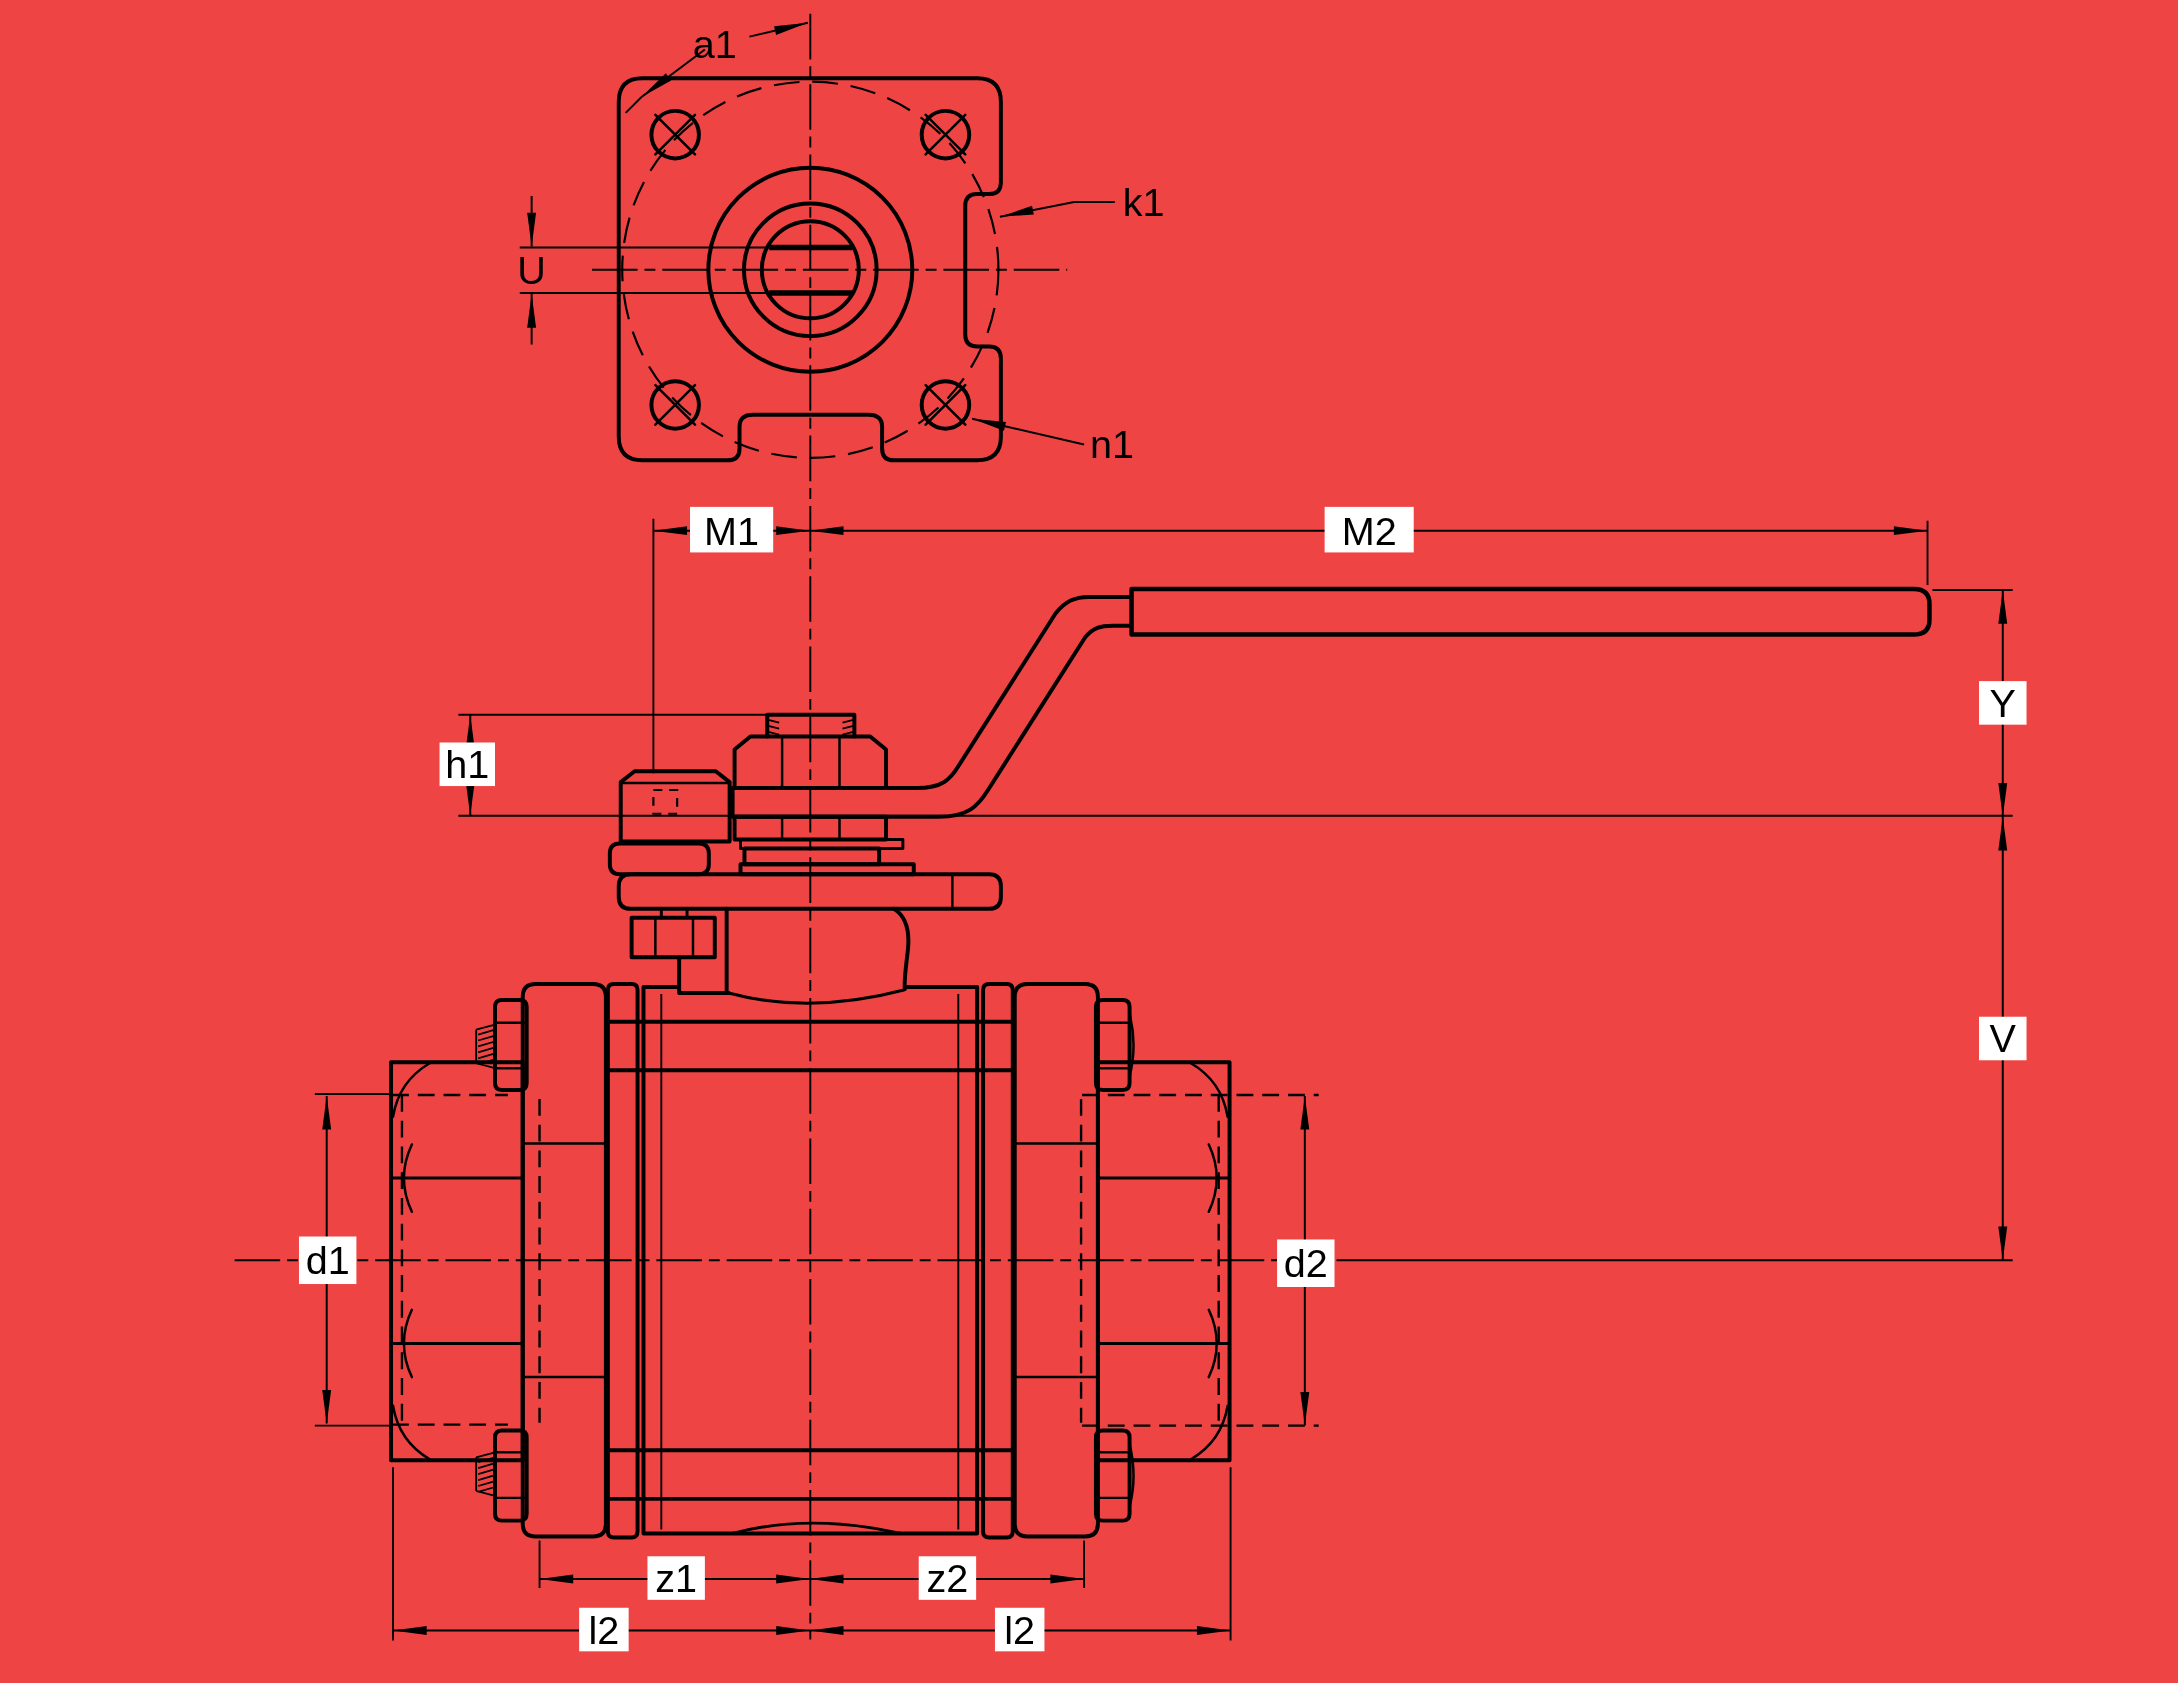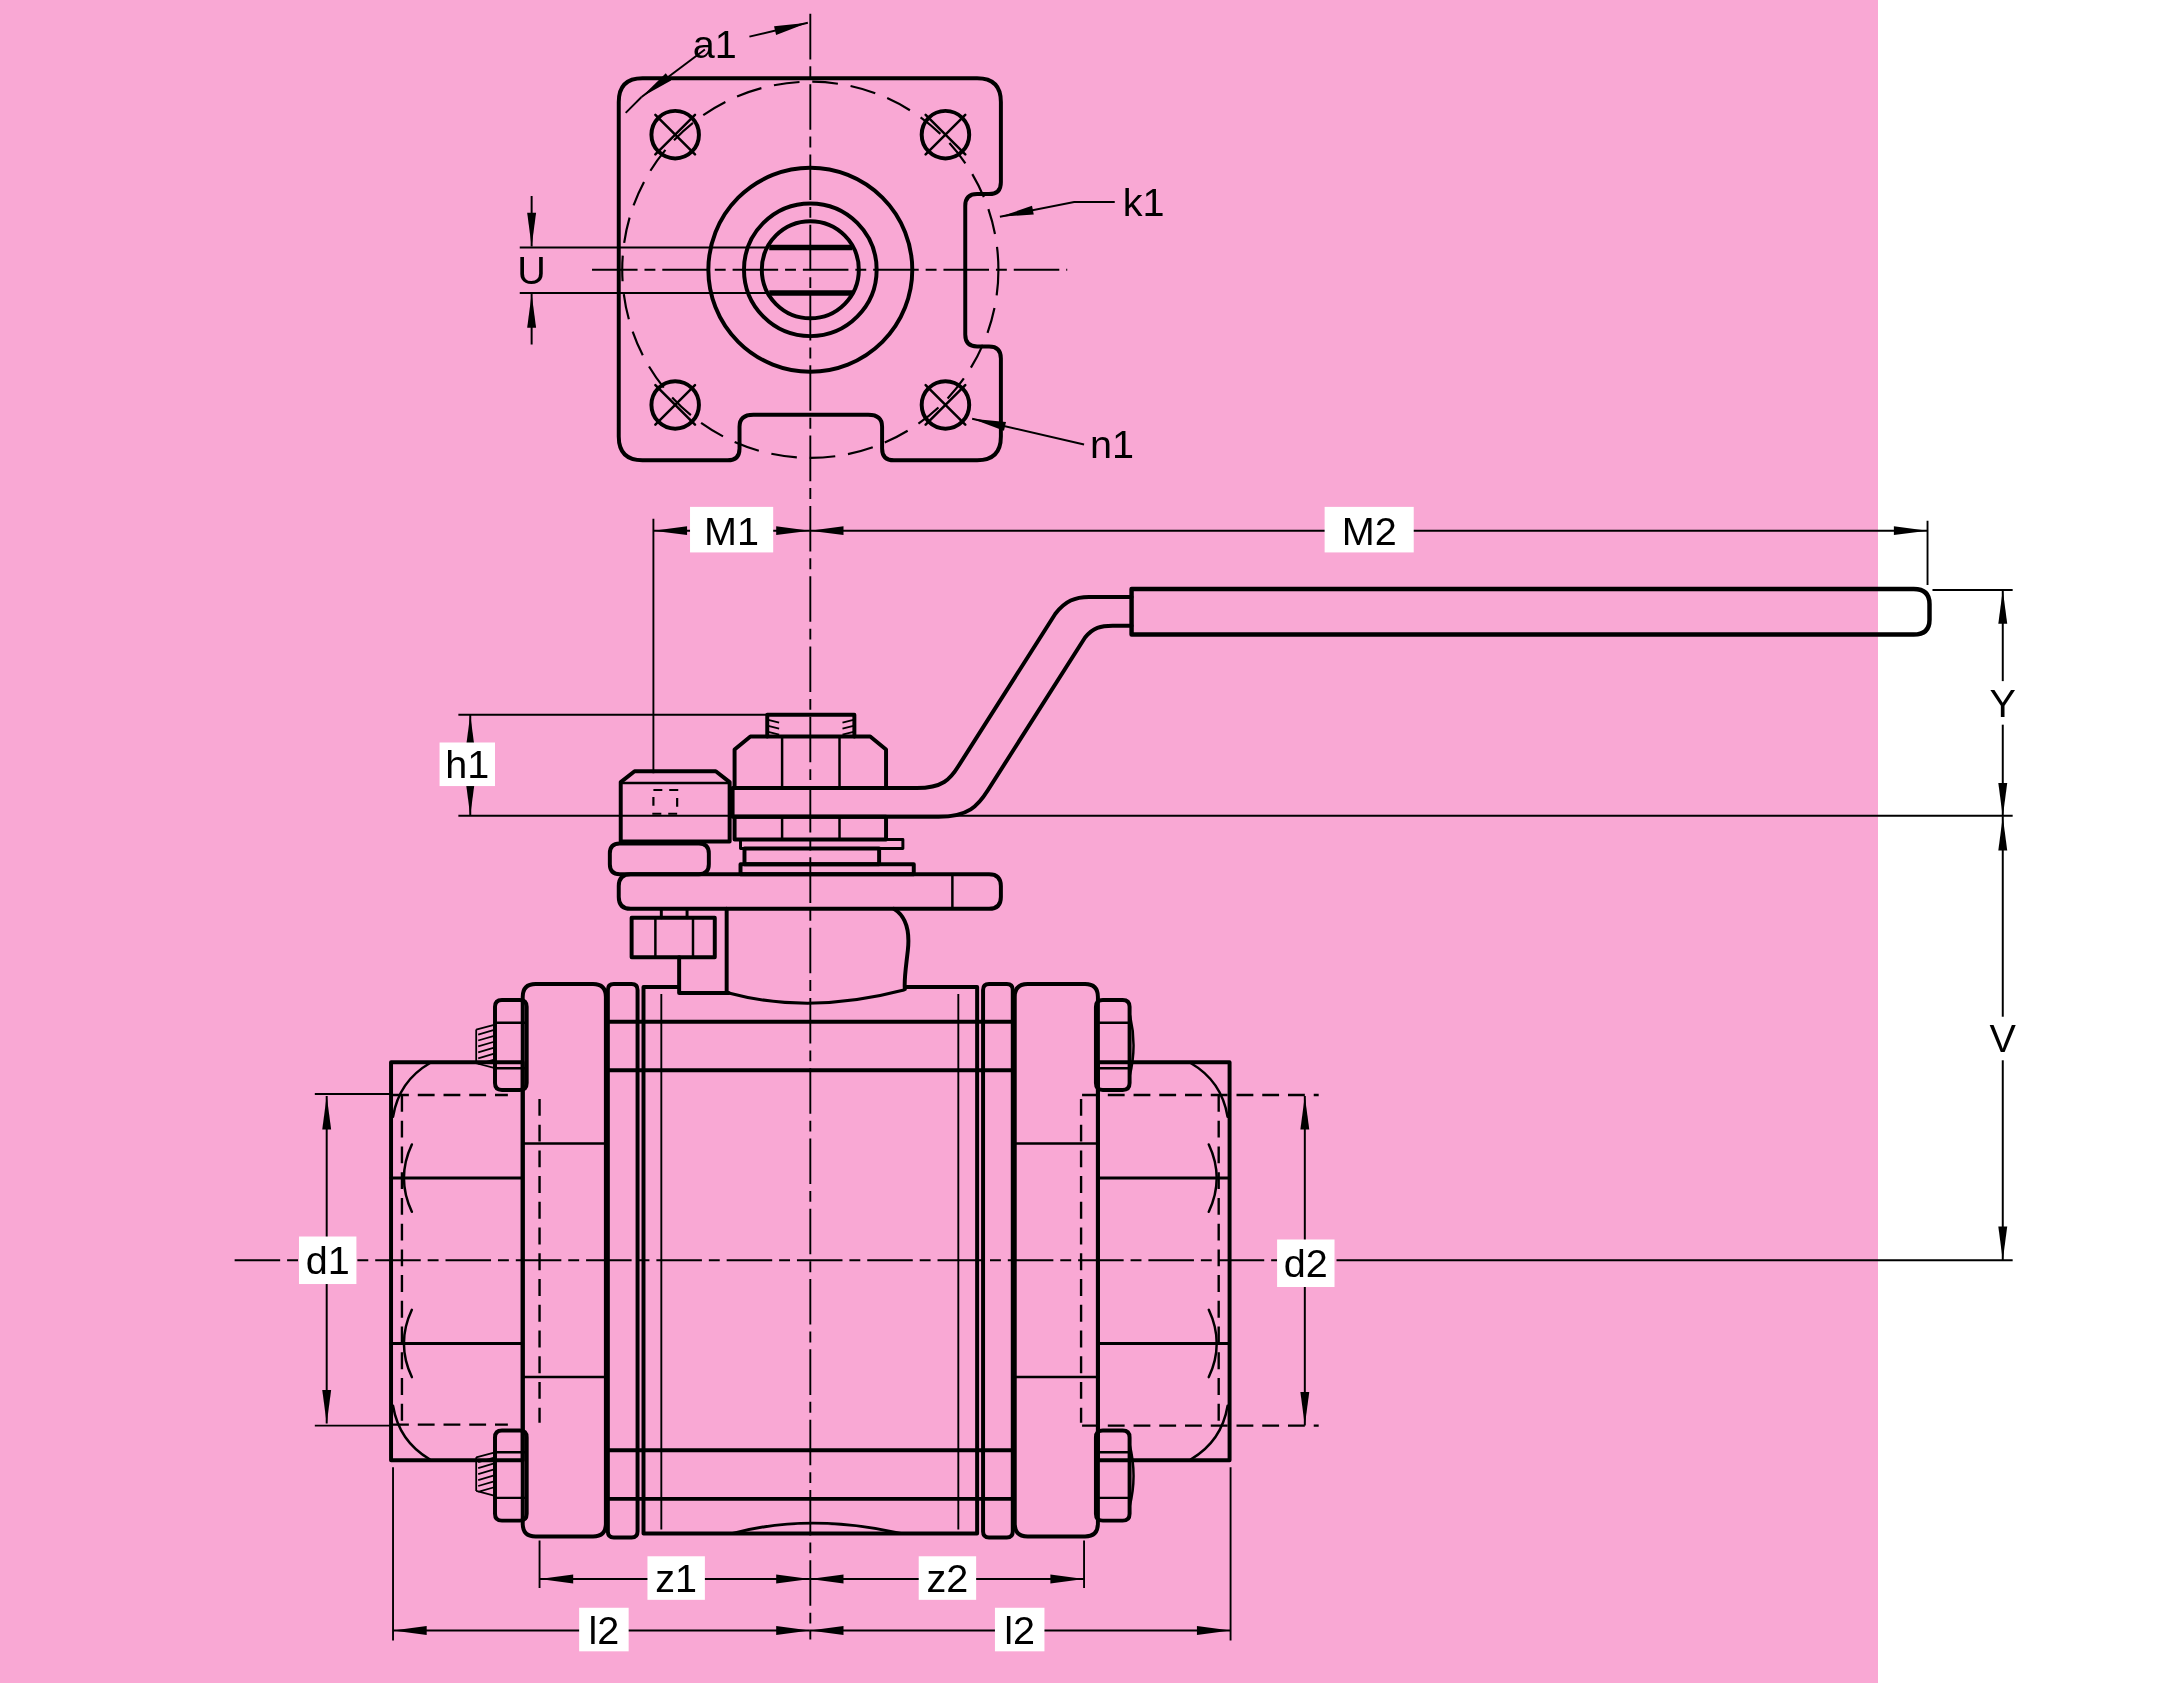--- a/index.html
+++ b/index.html
@@ -1,17 +1,17 @@
 <!DOCTYPE html>
 <html><head>
 <meta charset="utf-8">
 <style>
   html,body{margin:0;padding:0;background:#fff;}
   body{font-family:"Liberation Sans", sans-serif;}
-  .canvas{width:1878px;height:1683px;position:relative;background:#f9a8d4;}
+  .canvas{width:2178px;height:1683px;position:relative;background:#ef4444;}
   svg{display:block;}
   .ol4{fill:none;stroke:#000;stroke-width:4;stroke-linejoin:round;stroke-linecap:round;}
   .ol45{fill:none;stroke:#000;stroke-width:4.5;stroke-linejoin:round;stroke-linecap:round;}
   .ol3{fill:none;stroke:#000;stroke-width:3;stroke-linejoin:round;stroke-linecap:round;}
   .ol25{fill:none;stroke:#000;stroke-width:2.5;stroke-linecap:round;}
   .thin{fill:none;stroke:#000;stroke-width:1.9;stroke-linecap:butt;}
   .bold5{fill:none;stroke:#000;stroke-width:5.5;stroke-linecap:butt;}
   .dash{fill:none;stroke:#000;stroke-width:2.4;stroke-dasharray:17 9;stroke-linecap:butt;}
   .dashc{fill:none;stroke:#000;stroke-width:2.2;stroke-dasharray:26 13;}
   .dashs{fill:none;stroke:#000;stroke-width:2.2;stroke-dasharray:9 7;}

